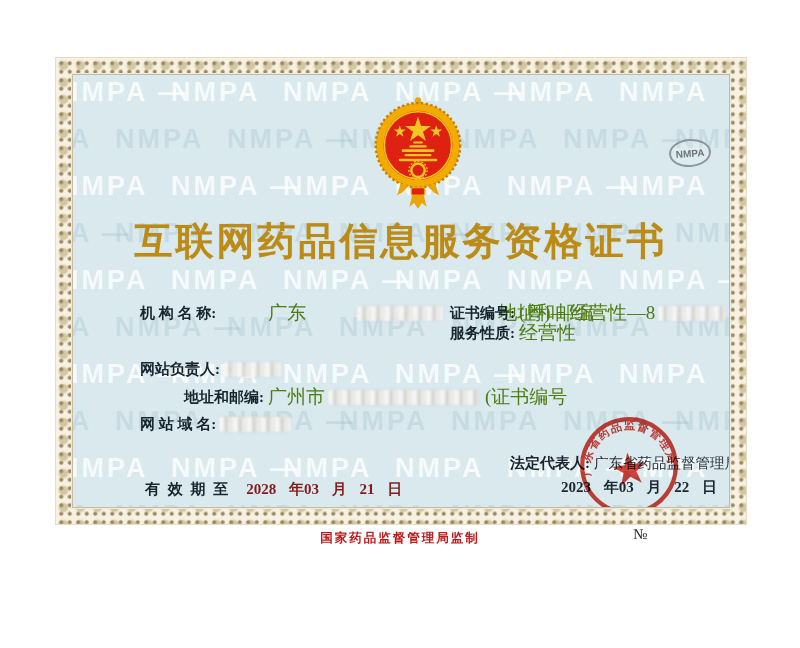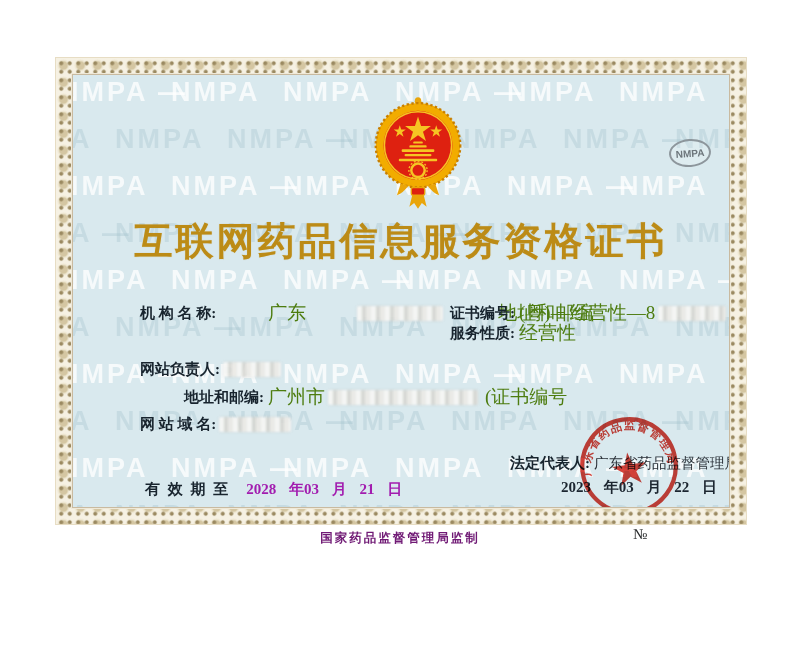--- a/index.html
+++ b/index.html
@@ -69,30 +69,30 @@
   .rowL4 { left:67px;  top:311px;margin-left:44px; }
   .rowL5 { left:67px;  top:338px; }
   .rowR1 { left:377px; top:227px; }
   .rowR2 { left:377px; top:247px; }
   .w86 {width:86px;} .w62 {width:62px;} .w58 {width:58px;} .w150 {width:150px;} .w72 {width:72px;} .w68 {width:68px;}
   
   .issuer-row { left:437px; top:377px; }
   .issue-date { position:absolute; left:488px; top:403px; font-size:15px; color:#1c2630; font-weight:600; word-spacing:9px; white-space:nowrap; }
   .valid-row  { position:absolute; left:72px; top:405px; white-space:nowrap; display:flex; align-items:center; }
   .valid-row .lbl { letter-spacing:2px; }
-  .date-txt { font-size:15px; color:#a21caf; font-weight:600; word-spacing:9px; margin-left:16px;text-align:center; }
+  .date-txt { font-size:15px; color:#7f1d1d; font-weight:600; word-spacing:9px; margin-left:16px;text-align:center; }
   
   .seal {
     position:absolute; left:505px; top:340px; width:102px; height:102px;
     opacity:.88; mix-blend-mode:multiply; transform:rotate(-8deg);
   }
   
   .footer-imprint {
     position:absolute; left:0; top:530px; width:800px; text-align:center;
-    font-size:12.5px; font-weight:bold; color:#701a75; letter-spacing:2px;
+    font-size:12.5px; font-weight:bold; color:#b91c1c; letter-spacing:2px;
   }
   .serial-no {
     position:absolute; left:633px; top:526px; font-size:15px; color:#26282a;
     font-family:"Liberation Serif","DejaVu Serif",serif;
   }
 </style>
 </head>
 <body>
 
 <div class="page">

